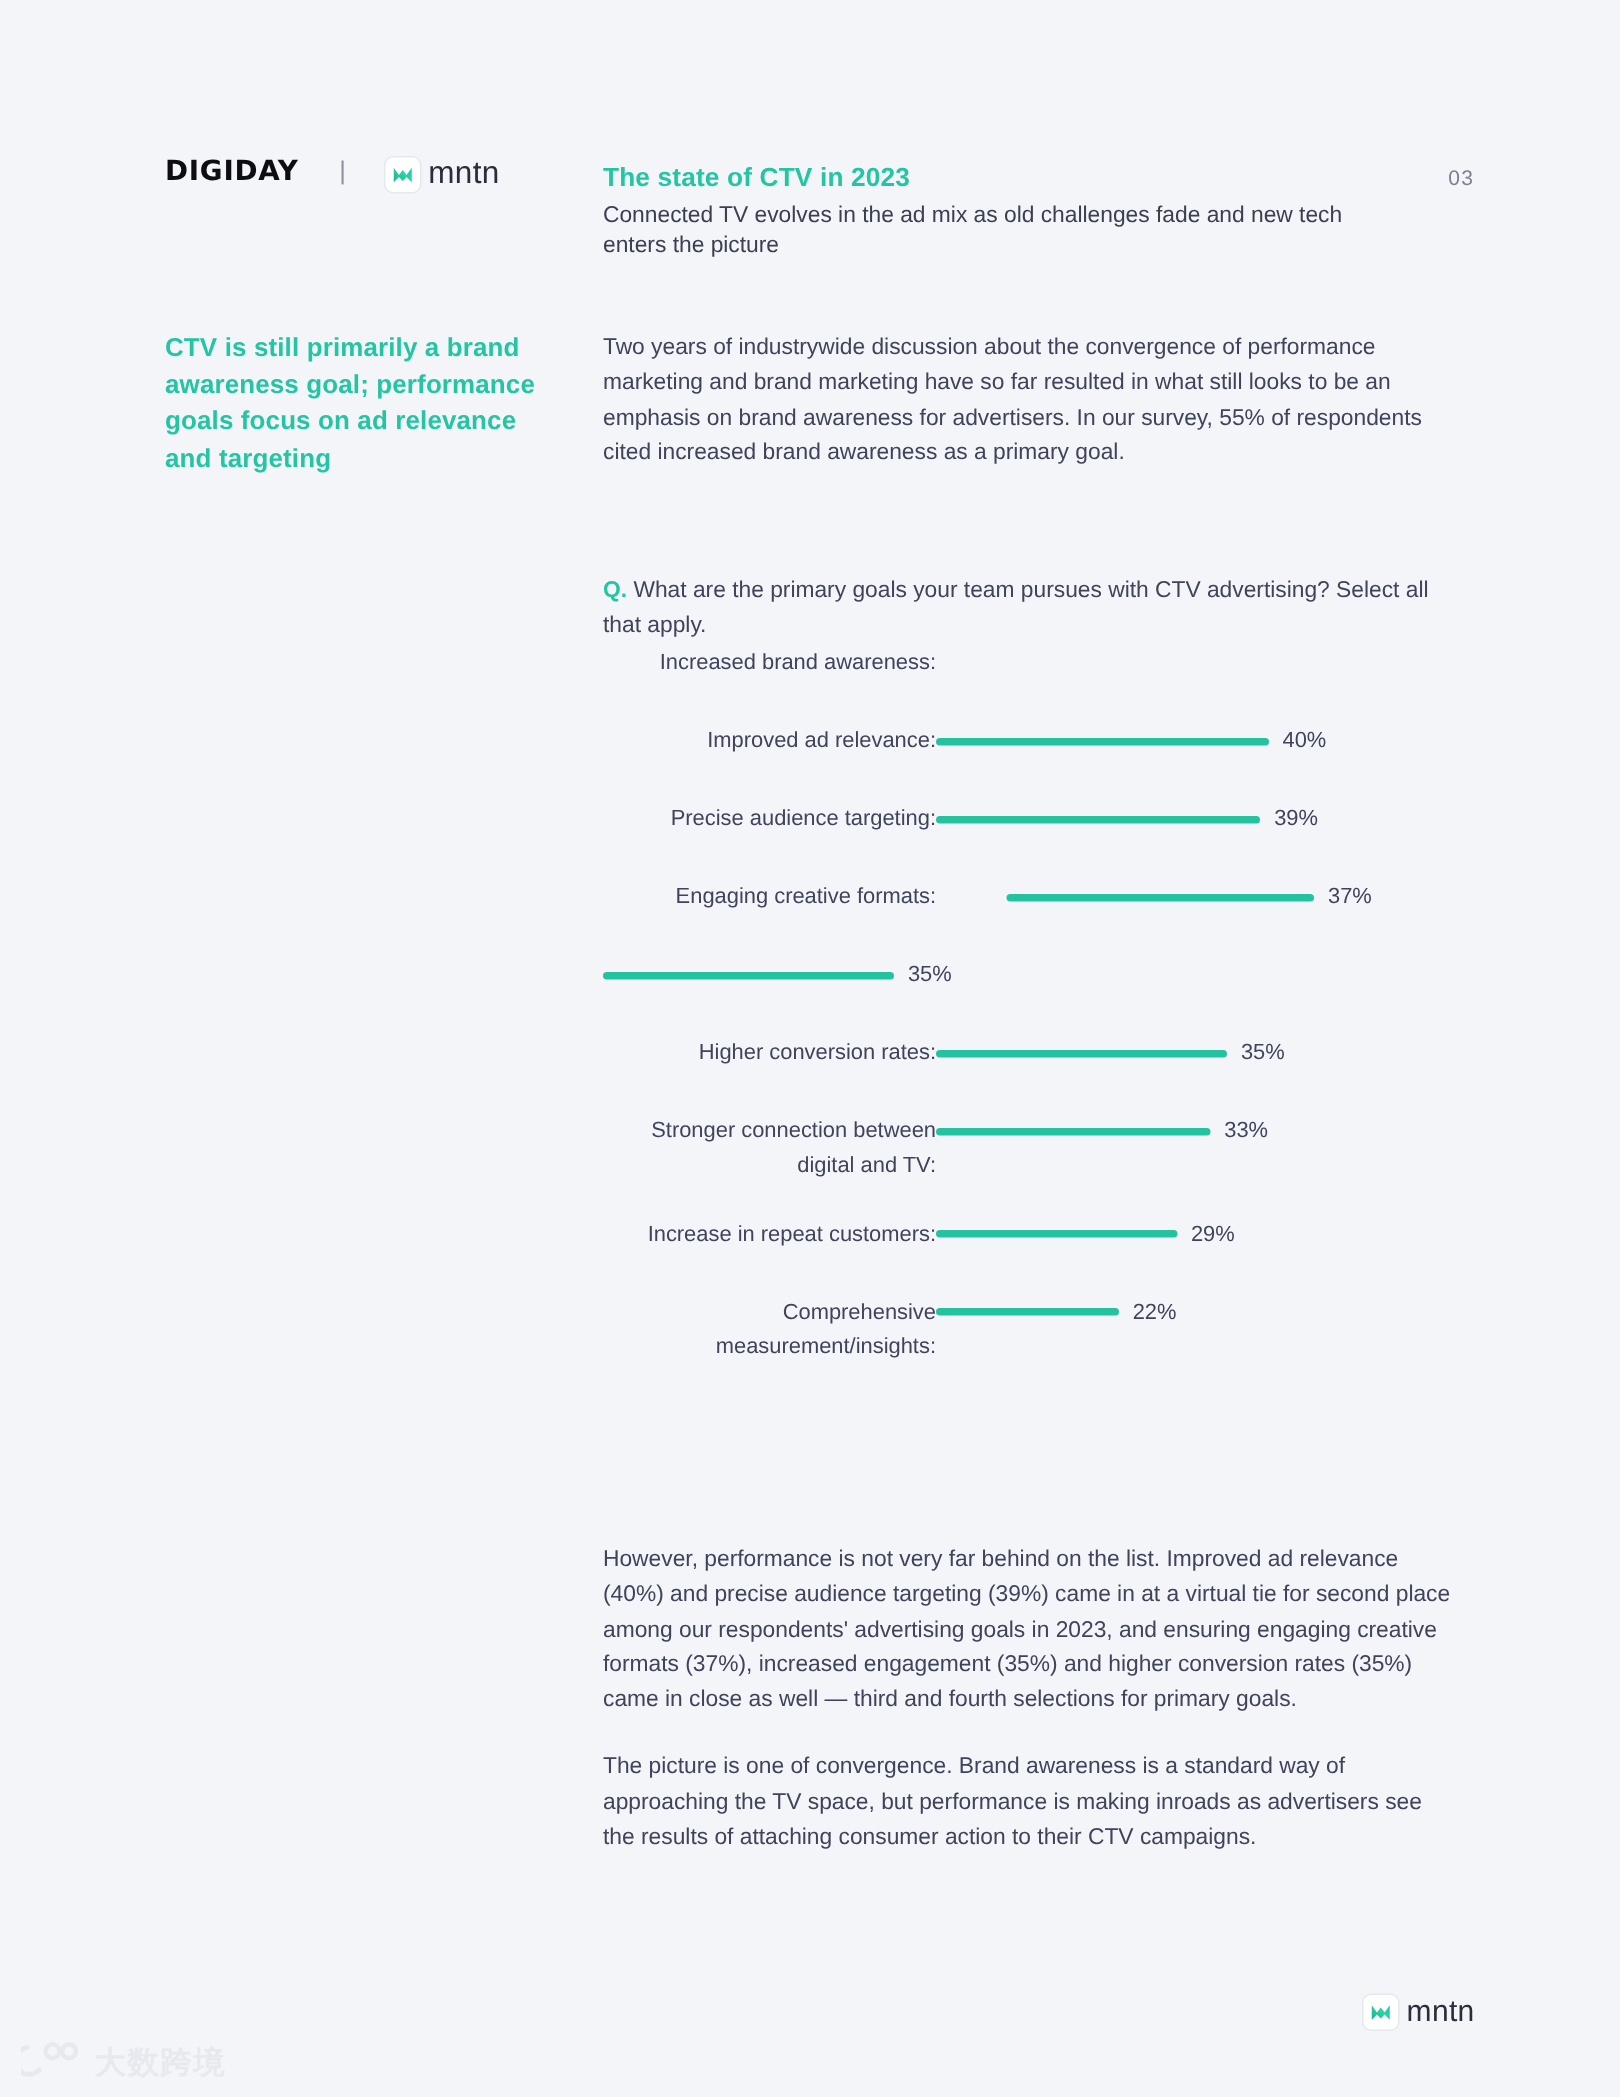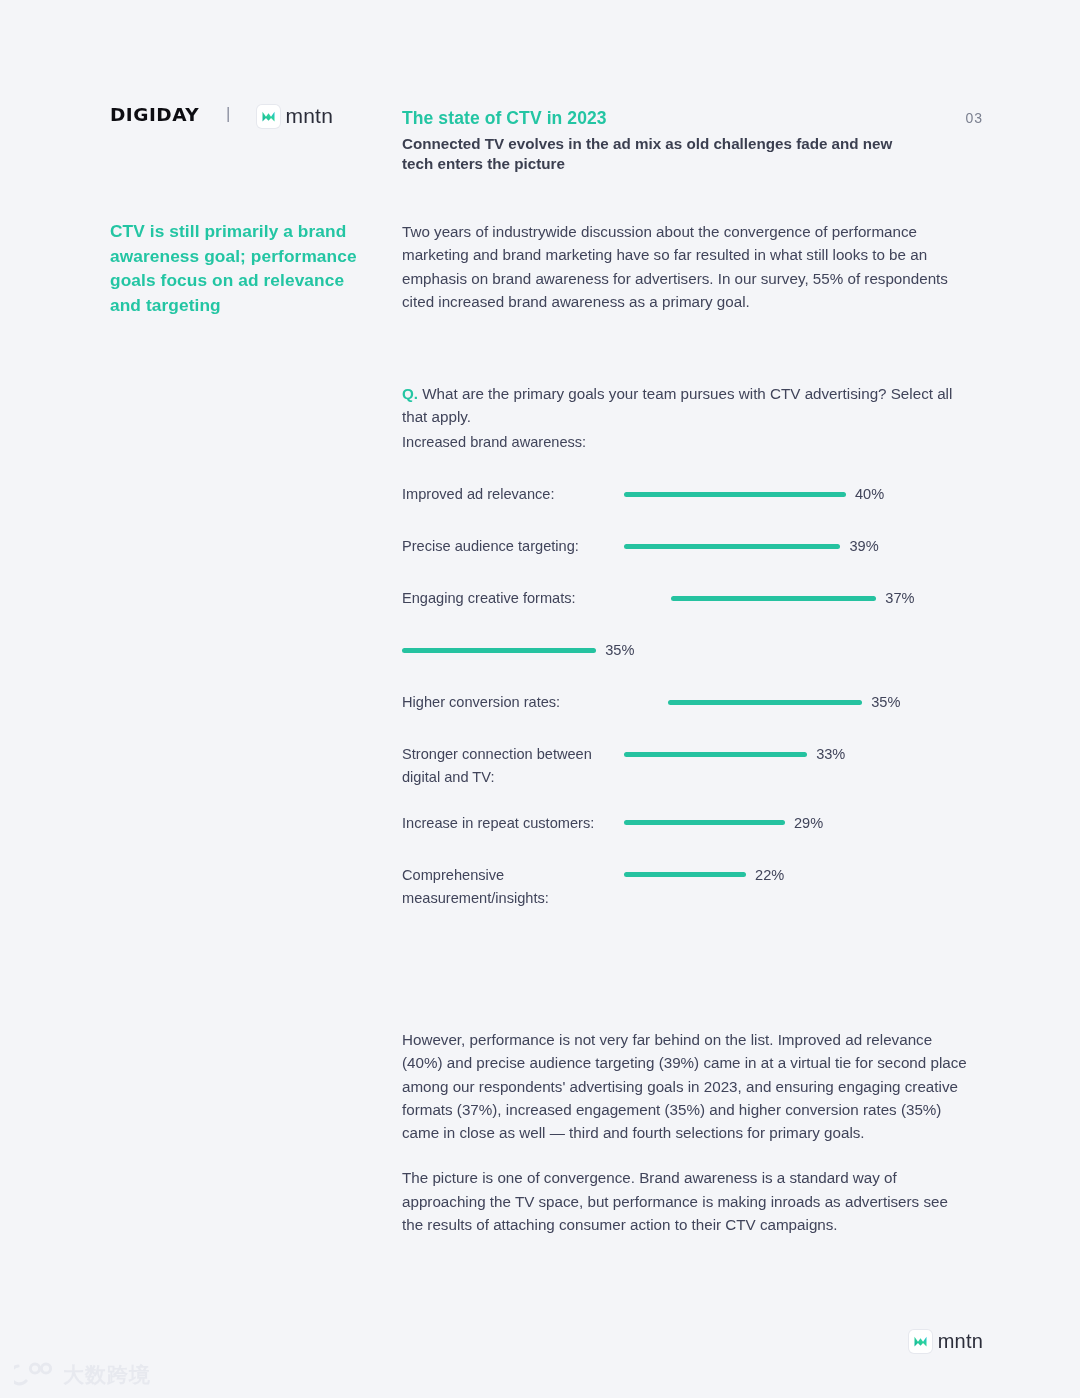--- a/index.html
+++ b/index.html
@@ -73,21 +73,20 @@
     font-weight: 700;
     font-size: 17.5px;
     letter-spacing: 0.1px;
     margin: 0 0 5px 0;
   }
   .head-sub {
     color: #3b3f50;
     font-size: 15.2px;
     line-height: 1.32;
     margin: 0;
-    font-weight: bold;
   }
   .page-number {
     position: absolute;
     right: 97px;
     top: 110px;
     font-size: 14px;
     color: #7b8090;
     letter-spacing: 1px;
   }
 
@@ -131,20 +130,21 @@
     color: #23c5a3;
     font-weight: 700;
   }
 
   
   .chart {
     position: absolute;
     left: 402px;
     top: 430px;
     width: 578px;
+    text-align: right;
   }
   .chart-row {
     position: relative;
     display: flex;
     align-items: flex-start;
     min-height: 30px;
   }
   .row-label {
     width: 222px;
     flex: 0 0 222px;
@@ -265,21 +265,21 @@
           <div class="bar" style="width: 205.35px; background: rgb(37, 194, 160);"></div>
           <div class="bar-value">37%</div>
         </div>
       </div>
       <div class="chart-row" style="margin-bottom: 22px;">
         <div class="bar-area">
           <div class="bar" style="width: 194.25px; background: rgb(37, 194, 160);"></div>
           <div class="bar-value">35%</div>
         </div>
       </div>
-      <div class="chart-row" style="margin-bottom: 22px; gap: 44px;">
+      <div class="chart-row" style="margin-bottom: 22px;">
         <div class="row-label">Higher conversion rates:</div>
         <div class="bar-area">
           <div class="bar" style="width: 194.25px; background: rgb(37, 194, 160);"></div>
           <div class="bar-value">35%</div>
         </div>
       </div>
       <div class="chart-row" style="margin-bottom: 22px;">
         <div class="row-label">Stronger connection between digital and TV:</div>
         <div class="bar-area">
           <div class="bar" style="width: 183.15px; background: rgb(37, 194, 160);"></div>

